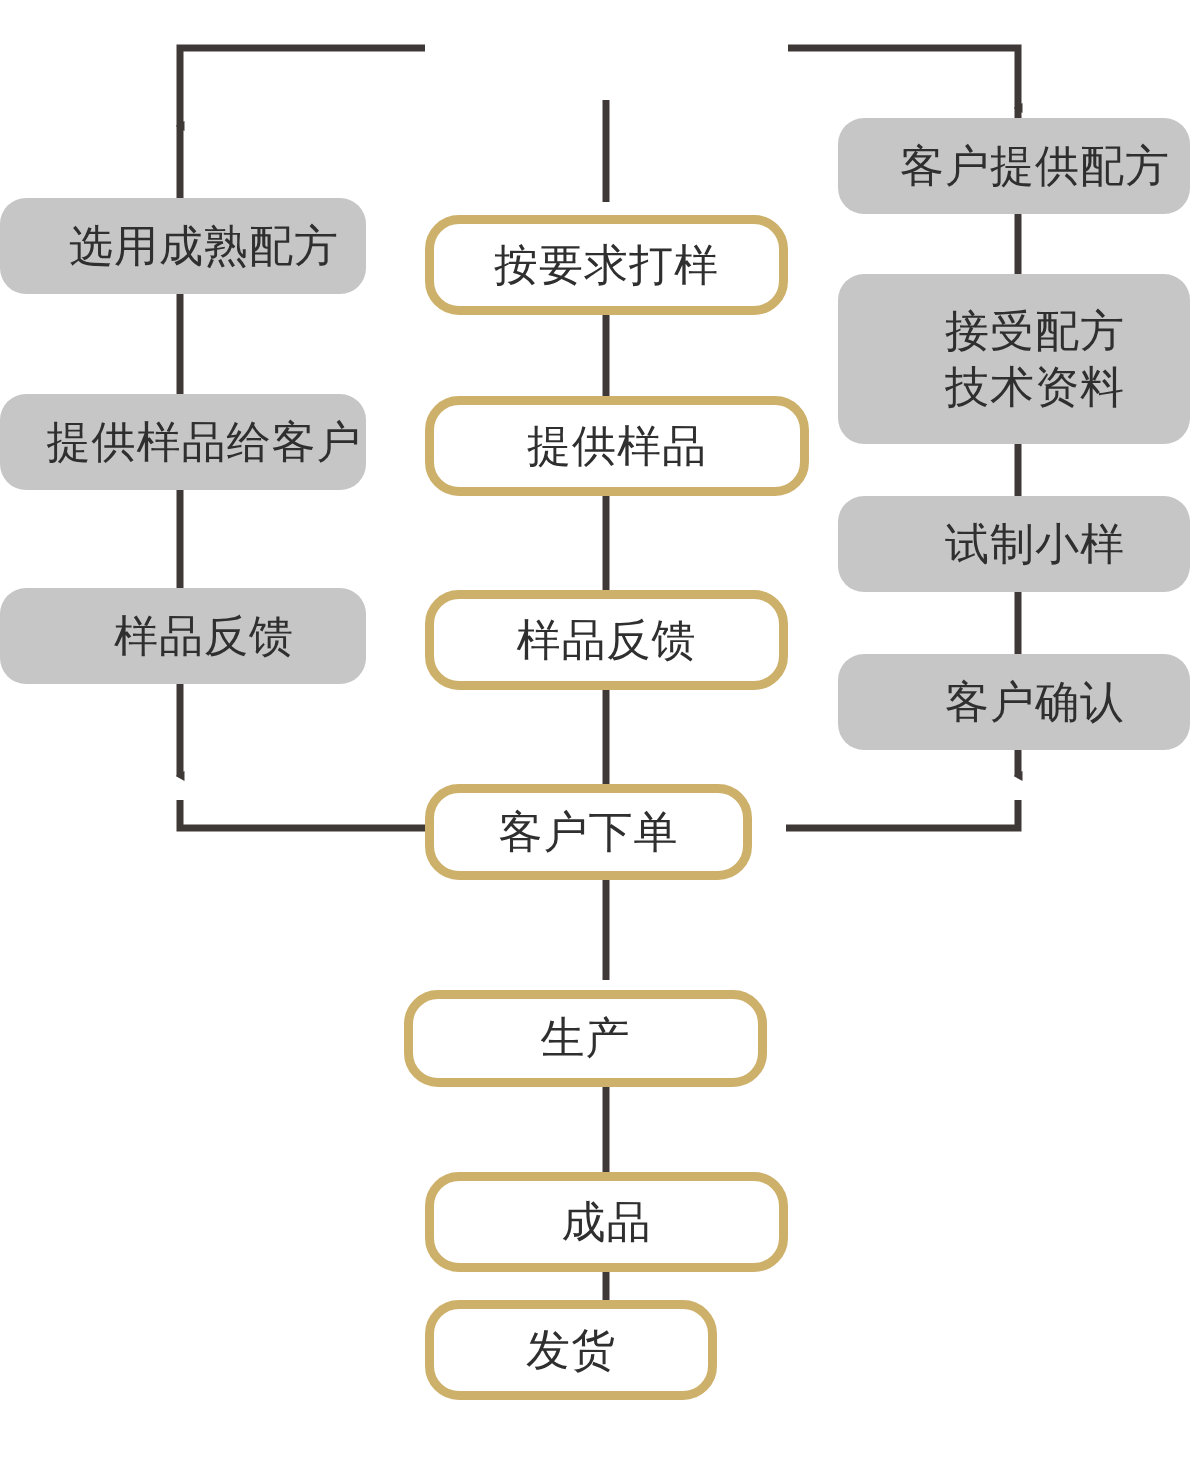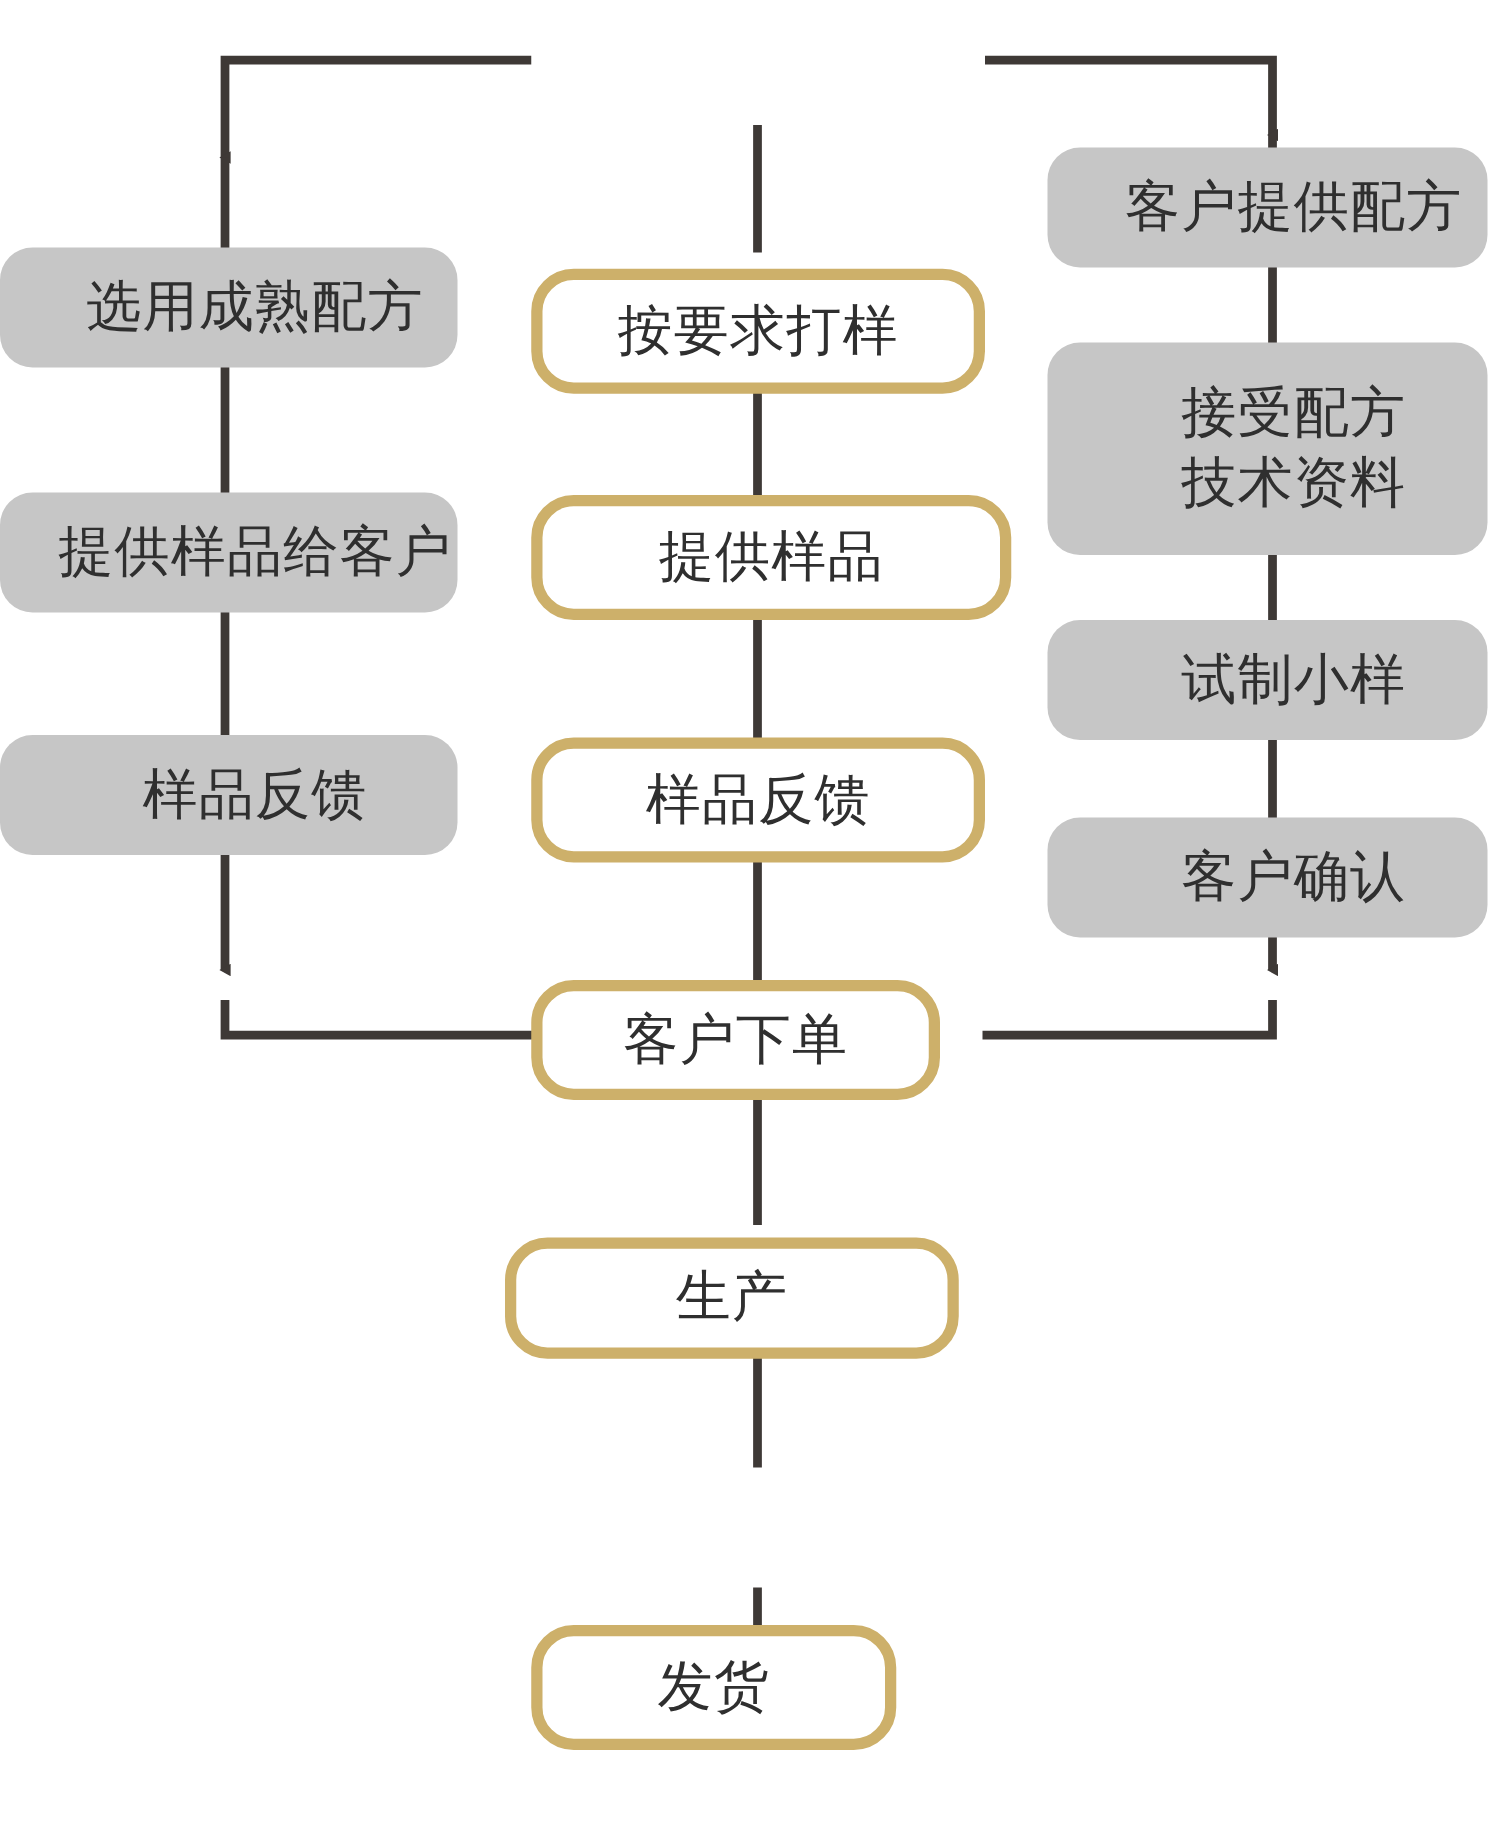--- a/index.html
+++ b/index.html
@@ -149,18 +149,21 @@
   </div>
 
   <div class="node outline" style="left:425px; top:784px; width:327px; height:96px;">
     <span class="label">客户下单</span>
   </div>
 
   <div class="node outline" style="left:404px; top:978px; width:363px; height:97px;margin-top:12px;">
     <span class="label">生产</span>
   </div>
 
+  <div class="node outline" style="left:425px; top:1172px; width:363px; height:100px;">
+    <span class="label">成品</span>
+  </div>
 
   <div class="node outline" style="left:425px; top:1300px; width:292px; height:100px;align-items:center;">
     <span class="label">发货</span>
   </div>
 
 </div>
 
 </body></html>

